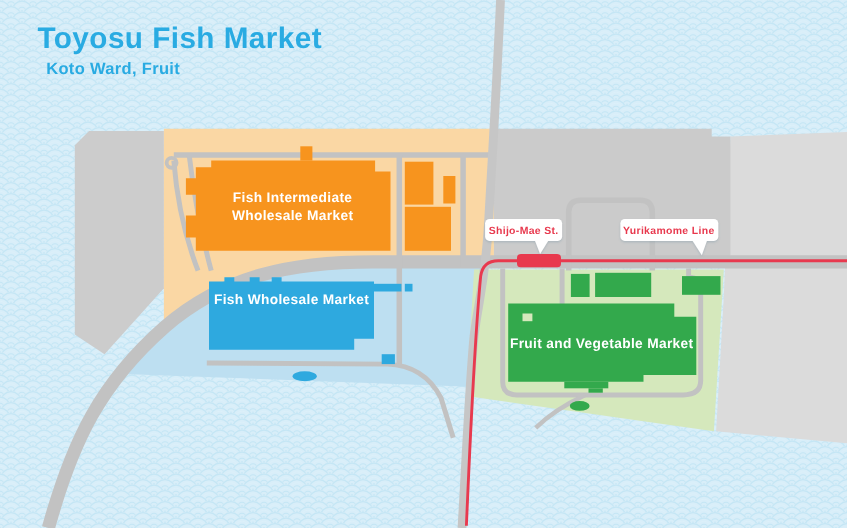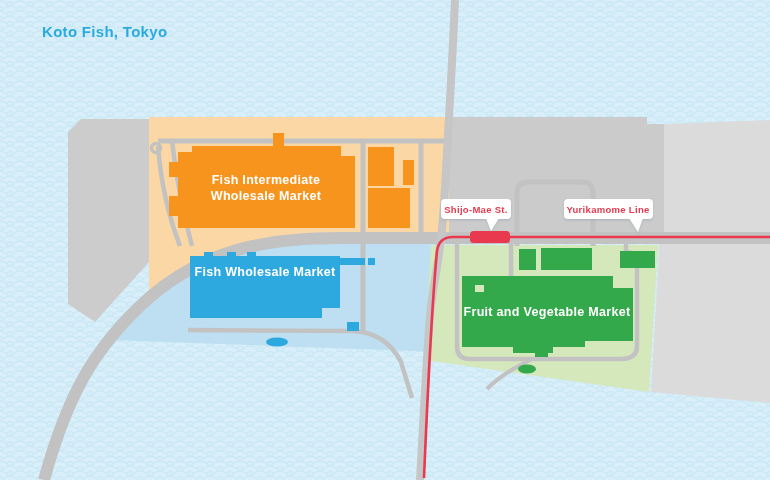--- a/index.html
+++ b/index.html
@@ -105,16 +105,17 @@
     <text x="476" y="213" class="callout-text">Shijo-Mae St.</text>
   </g>
   <g filter="url(#softshadow)">
     <rect x="564" y="199" width="89" height="20" rx="4" fill="#FFFFFF"></rect>
     <path d="M629,218 L643,218 L638,232 Z" fill="#FFFFFF"></path>
     <text x="608" y="213" class="callout-text">Yurikamome Line</text>
   </g>
 </svg>
 
 <div class="title-block">
-  <div class="subtitle">Koto Fish, Tokyo</div>
+  <h1>Toyosu Fish Market</h1>
+  <div class="subtitle">Koto Ward, Fruit</div>
 </div>
 
 </div>
 
 </body></html>

